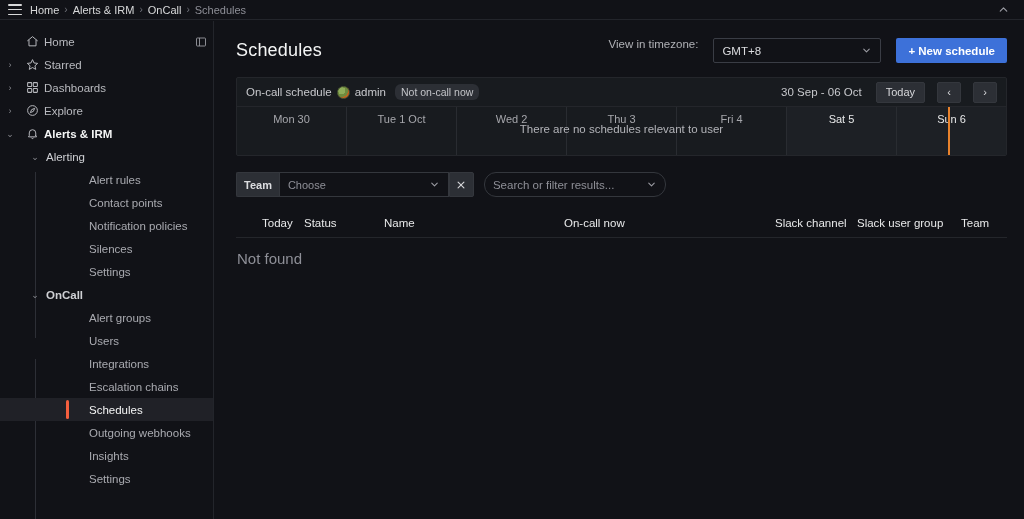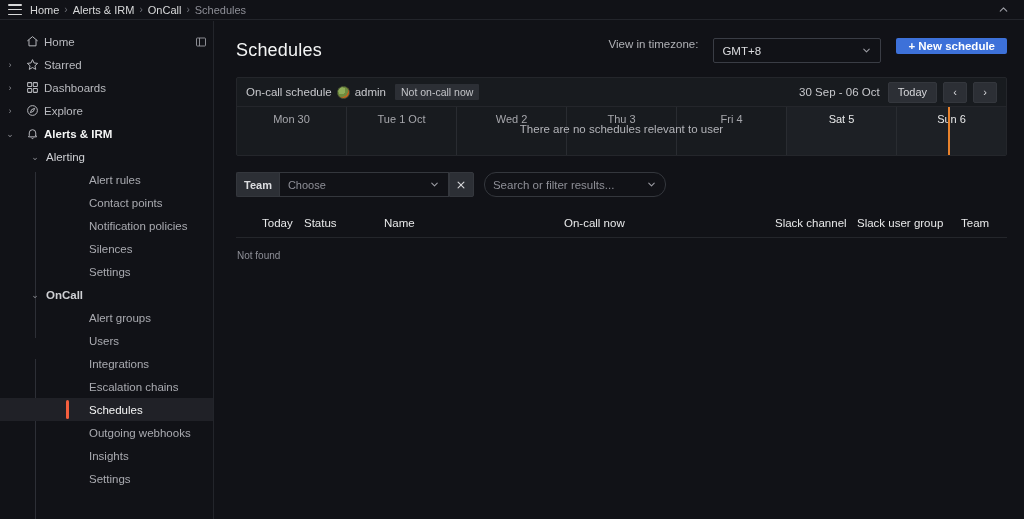--- a/index.html
+++ b/index.html
@@ -78,21 +78,21 @@
   .head-right { margin-left: auto; display: flex; align-items: flex-start; gap: 15px; }
   .tz-label { font-size: 11.5px; color: #b0b1b6; }
   .tz-select {
     width: 168px; height: 25px; background: #111217;
     border: 1px solid #3a3d45; border-radius: 2px;
     display: flex; align-items: center; padding: 0 8px;
     font-size: 11.5px; color: #dcdde0; cursor: pointer;
   }
   .tz-select .cv { margin-left: auto; color: #9a9ba2; font-size: 9px; }
   .btn-primary {
-    height: 16px; background: #3d71d9; border: none; border-radius: 2px;
+    height: 25px; background: #3d71d9; border: none; border-radius: 2px;
     color: #fff; font-size: 11.5px; font-weight: bold; padding: 0 12px;
     cursor: pointer; font-family: inherit;
   }
 
   
   .sched-panel {
     margin: 14px 17px 0 21px;
     background: #181b1f;
     border: 1px solid #24262b;
     border-radius: 2px;
@@ -103,23 +103,23 @@
     padding: 0 9px; font-size: 11.5px; color: #c7c8cc;
     gap: 5px;
   }
   .avatar {
     width: 13px; height: 13px; border-radius: 50%; flex: none;
     background: radial-gradient(circle at 35% 35%, #8fae5a 0 35%, #6f8c3e 36% 60%, #c2641f 61% 100%);
     border: 1px solid #4c5a33;
   }
   .badge-off {
     background: #2c2f35; color: #c3c4c8; font-size: 10.5px;
-    padding: 2px 6px; border-radius: 1px; margin-left: 4px;
-  }
-  .sched-head-right { margin-left: auto; display: flex; align-items: center; gap: 6px; }
+    padding: 2px 6px; border-radius: 6px; margin-left: 4px;
+  }
+  .sched-head-right { margin-left: auto; display: flex; align-items: center; gap: 12px; }
   .range-text { font-size: 11.5px; color: #c7c8cc; margin-right: 2px; }
   .btn-sm {
     background: #2c2f35; border: 1px solid #34373d; border-radius: 2px;
     color: #d6d7da; font-size: 11px; height: 21px; padding: 0 9px;
     cursor: pointer; font-family: inherit; line-height: 1;
   }
   .btn-ico { width: 24px; padding: 0; font-size: 11px; }
 
   .week-grid {
     position: relative; display: flex; height: 49px;
@@ -183,21 +183,21 @@
   .c-type  { width: 68px; padding-left: 26px; }
   .c-status{ width: 80px; }
   .c-name  { width: 150px; }
   .c-oncall{ flex: 1; padding-left: 30px; }
   .c-slack { width: 82px; }
   .c-sug   { width: 104px; }
   .c-team  { width: 46px; }
   .tbl-body {
     border-top: 1px solid #24262b;
     padding: 12px 0 0 1px;
-    font-size: 10px; color: #8e8f97;
+    font-size: 15px; color: #8e8f97;
   }
 </style>
 </head>
 <body>
 
 <div class="topbar">
   <div class="hamburger">
       <i></i>
       <i></i>
       <i></i>

